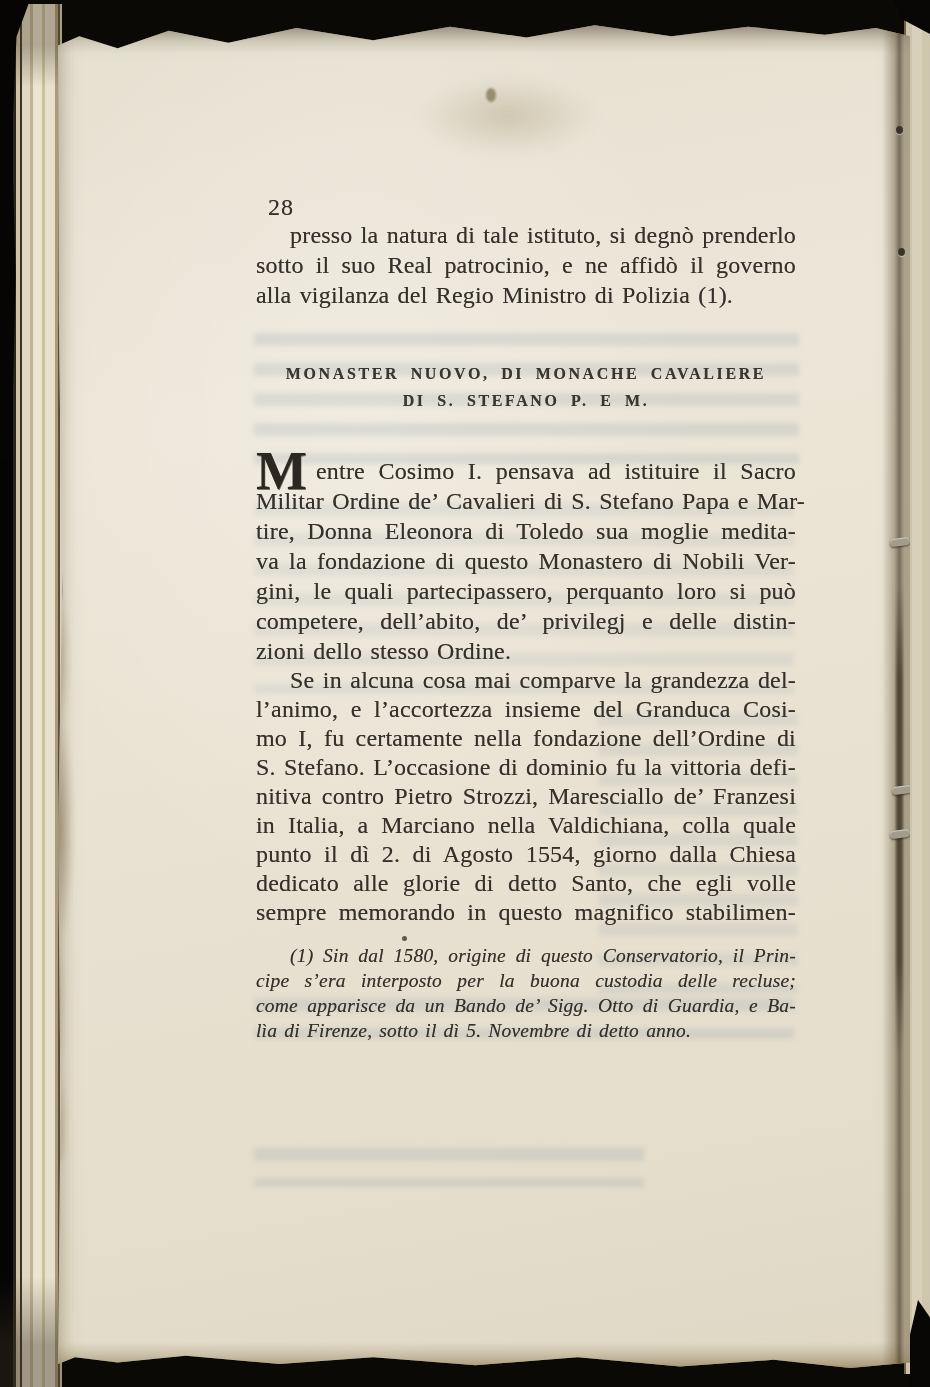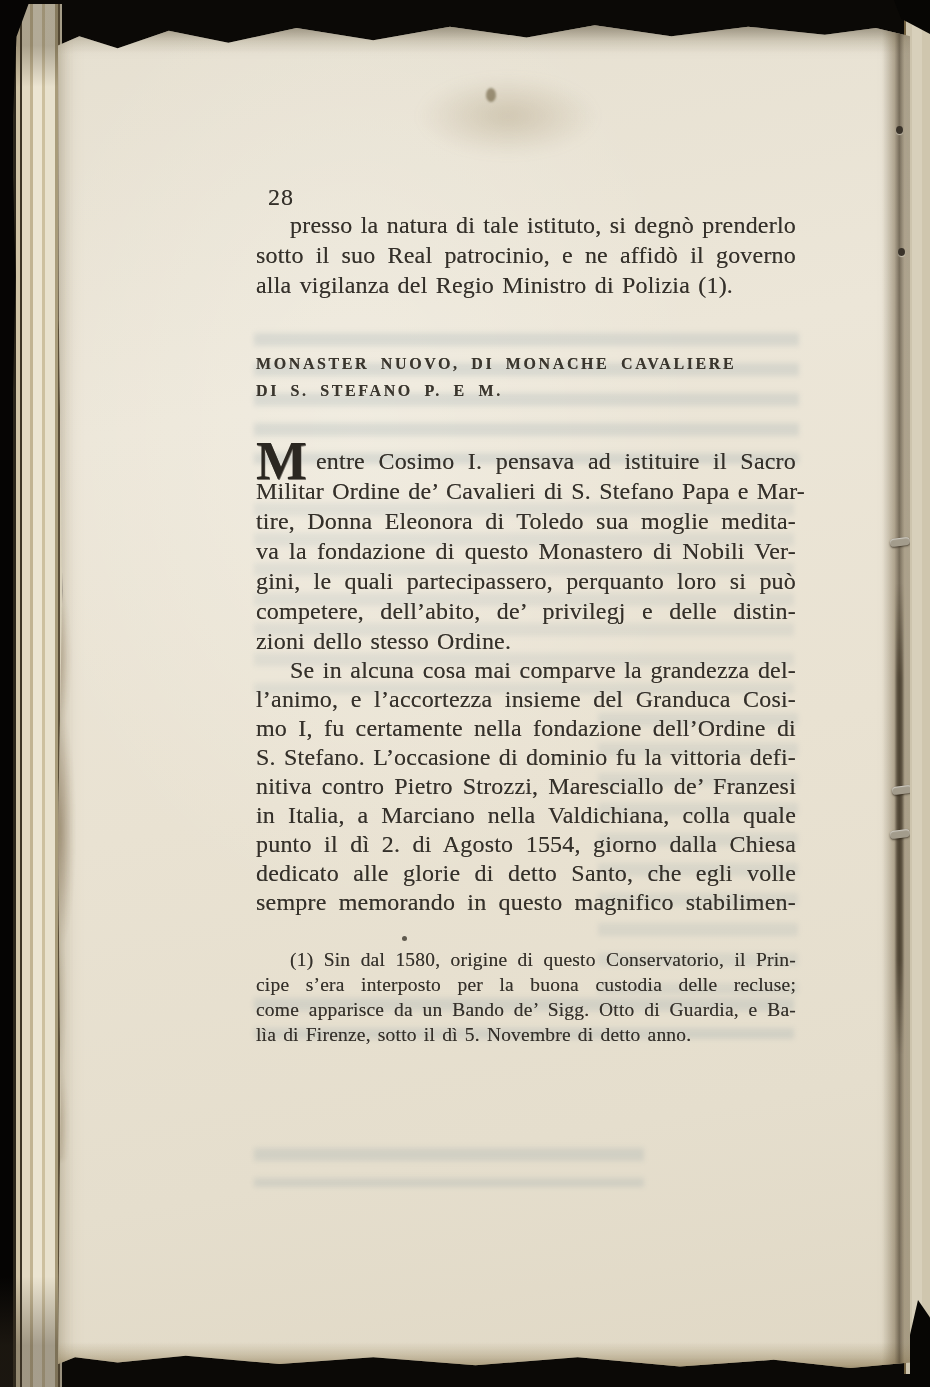--- a/index.html
+++ b/index.html
@@ -106,39 +106,39 @@
     background:rgba(95,80,48,.55);border-radius:50%;
   }
   .stain-speck-mid{left:344px;top:912px;width:5px;height:5px;background:rgba(60,55,45,.8);border-radius:50%;}
   .ghost{
     position:absolute;pointer-events:none;filter:blur(2.5px);opacity:.33;
     background:repeating-linear-gradient(180deg,
       rgba(0,0,0,0) 0 7px, rgba(122,146,156,.55) 11px 20px, rgba(0,0,0,0) 24px 30px);
   }
   
   .text-block{
-    position:absolute;left:198px;top:186px;width:540px;
+    position:absolute;left:198px;top:196px;width:540px;
     color:#34302a;font-size:24px;line-height:30px;letter-spacing:.2px;word-spacing:2px;
     text-shadow:0 0 .5px rgba(52,48,42,.55);
   }
   .pagenum{position:absolute;left:12px;top:-28px;font-size:24px;letter-spacing:1px;}
   .line{height:30px;line-height:30px;text-align:justify;text-align-last:justify;white-space:nowrap;}
   .para .line:last-child, .plines .line:last-child{text-align-last:left;}
   .para.cont .line:last-child{text-align-last:justify;}
   .p1 .line:first-child, .p3 .line:first-child, .footnote .line:first-child{text-indent:34px;}
   .heading{margin-top:50px;font-weight:bold;color:#3a362e;}
-  .h-line{height:27px;line-height:27px;font-size:16px;letter-spacing:2.6px;word-spacing:5px;}
+  .h-line{height:27px;line-height:27px;text-align:center;font-size:16px;letter-spacing:2.6px;word-spacing:5px;}
   .p2{position:relative;margin-top:42px;}
   .plines .line:first-child{text-indent:60px;text-align-last:justify;}
   .dropcap{
     position:absolute;left:0;top:-12px;font-size:54px;line-height:1;font-weight:bold;color:#2b2721;
     text-shadow:.5px .5px 0 rgba(43,39,33,.6);
   }
   .p3 .line{height:29px;line-height:29px;}
-  .footnote{margin-top:30px;font-size:19.5px;}
+  .footnote{margin-top:16px;font-size:19.5px;font-style:italic;}
   .footnote .line{height:25px;line-height:25px;}
 </style>
 </head>
 <body>
 
 <div id="canvas">
 
   <div class="left-stack"></div>
   <div class="black-wedge"></div>
   <div class="right-sliver"></div>

